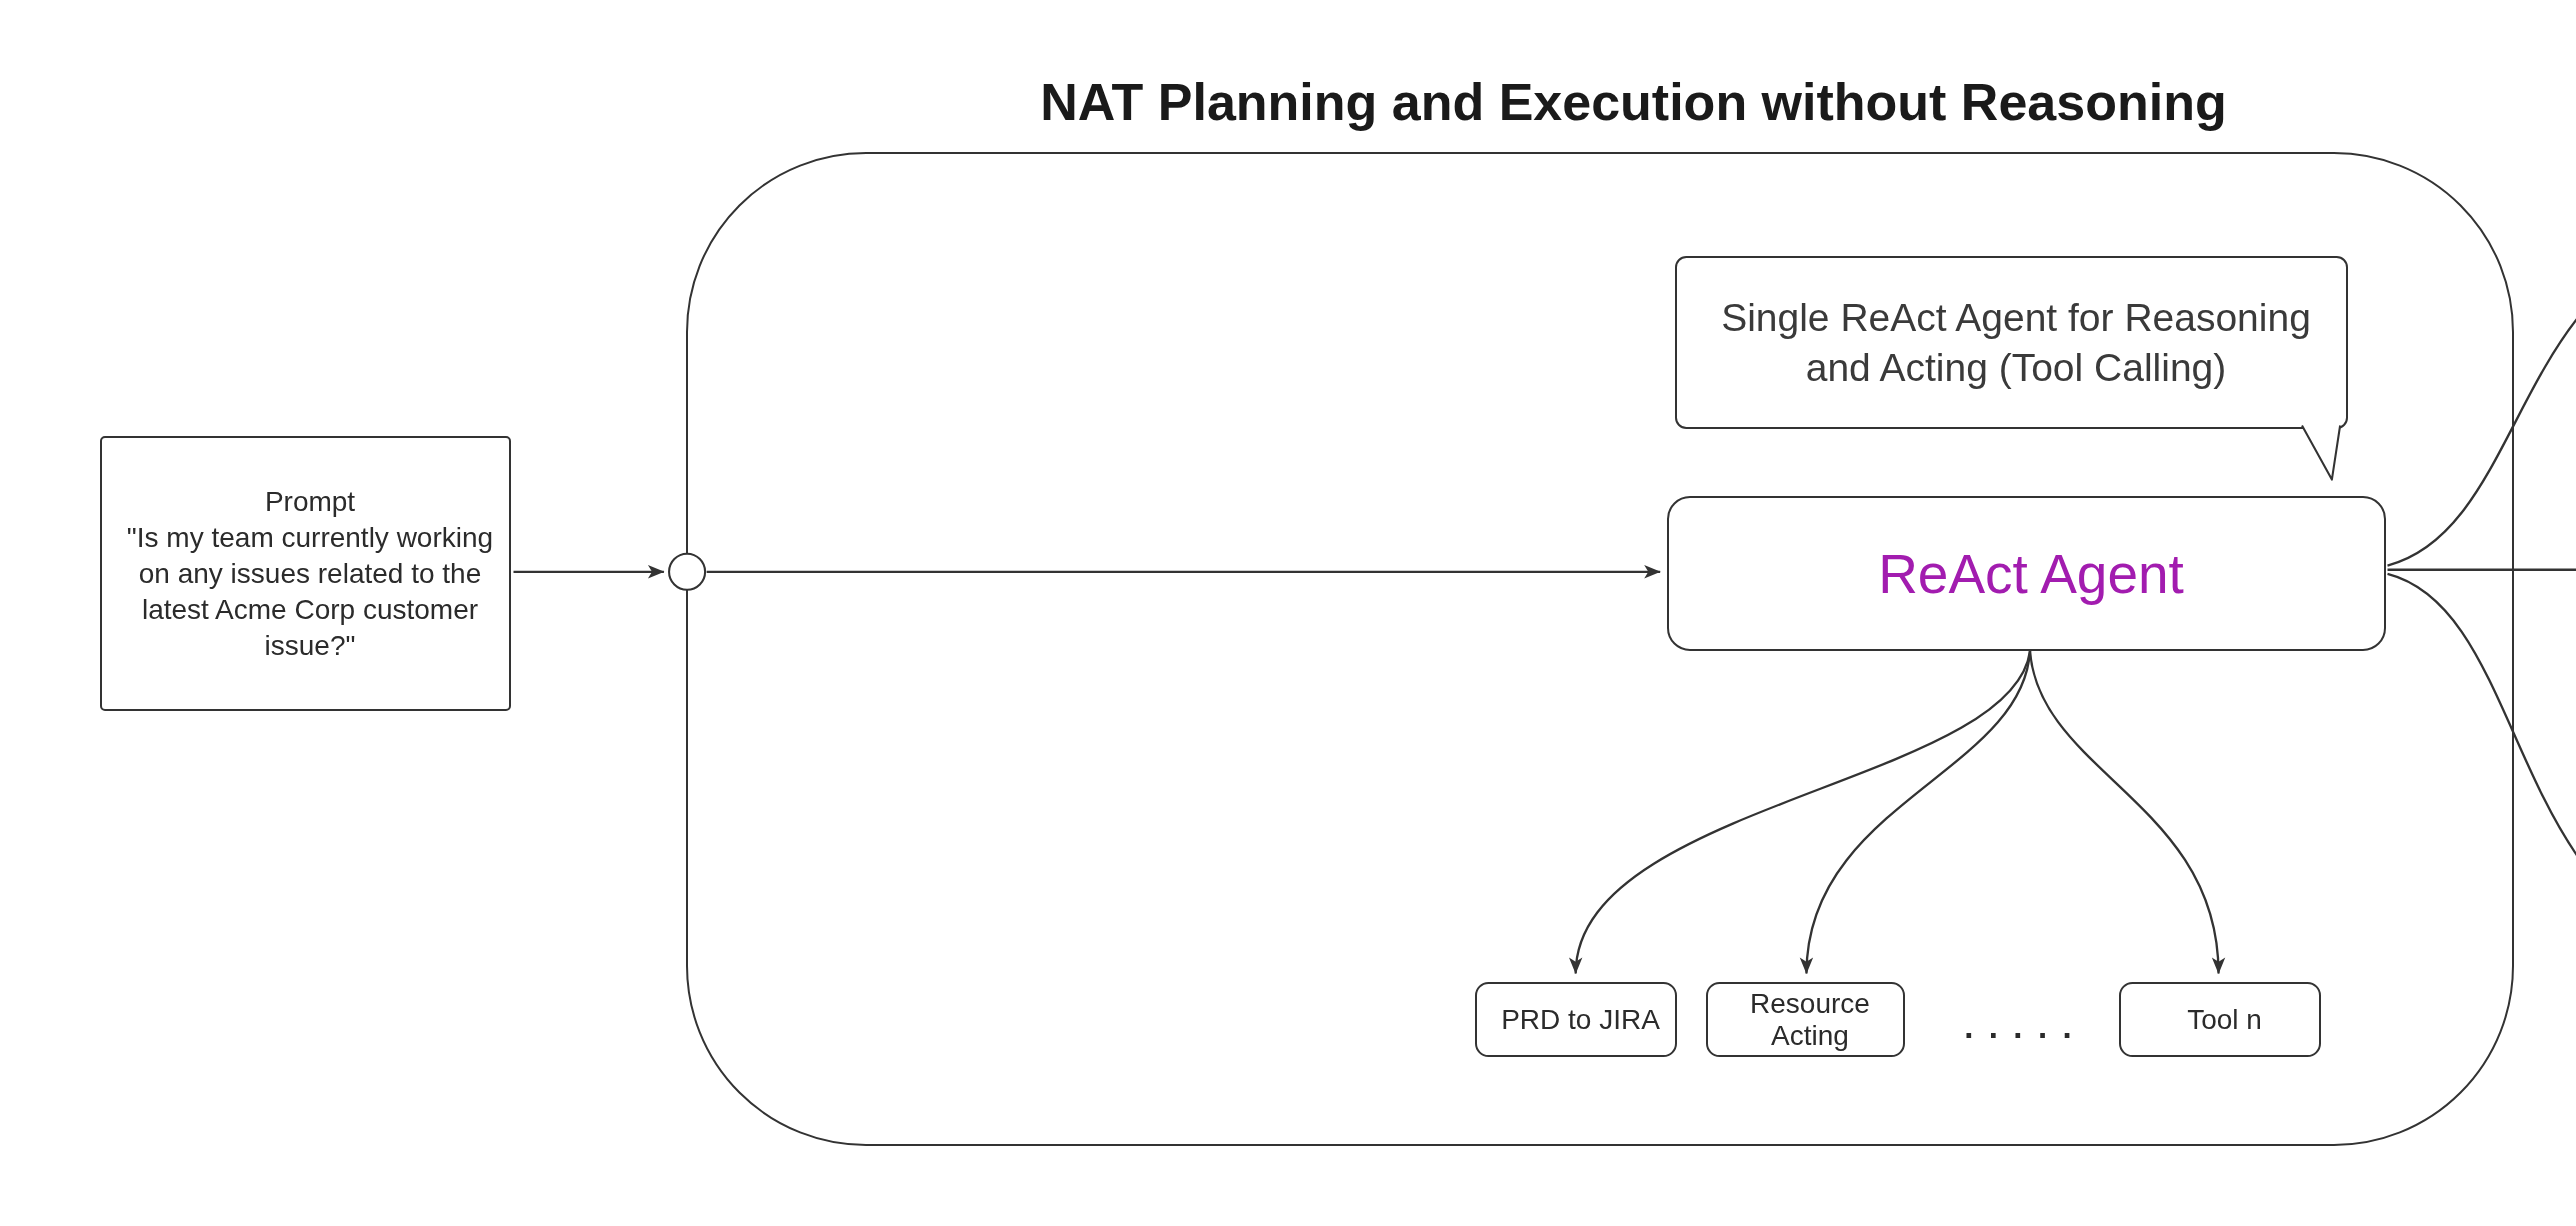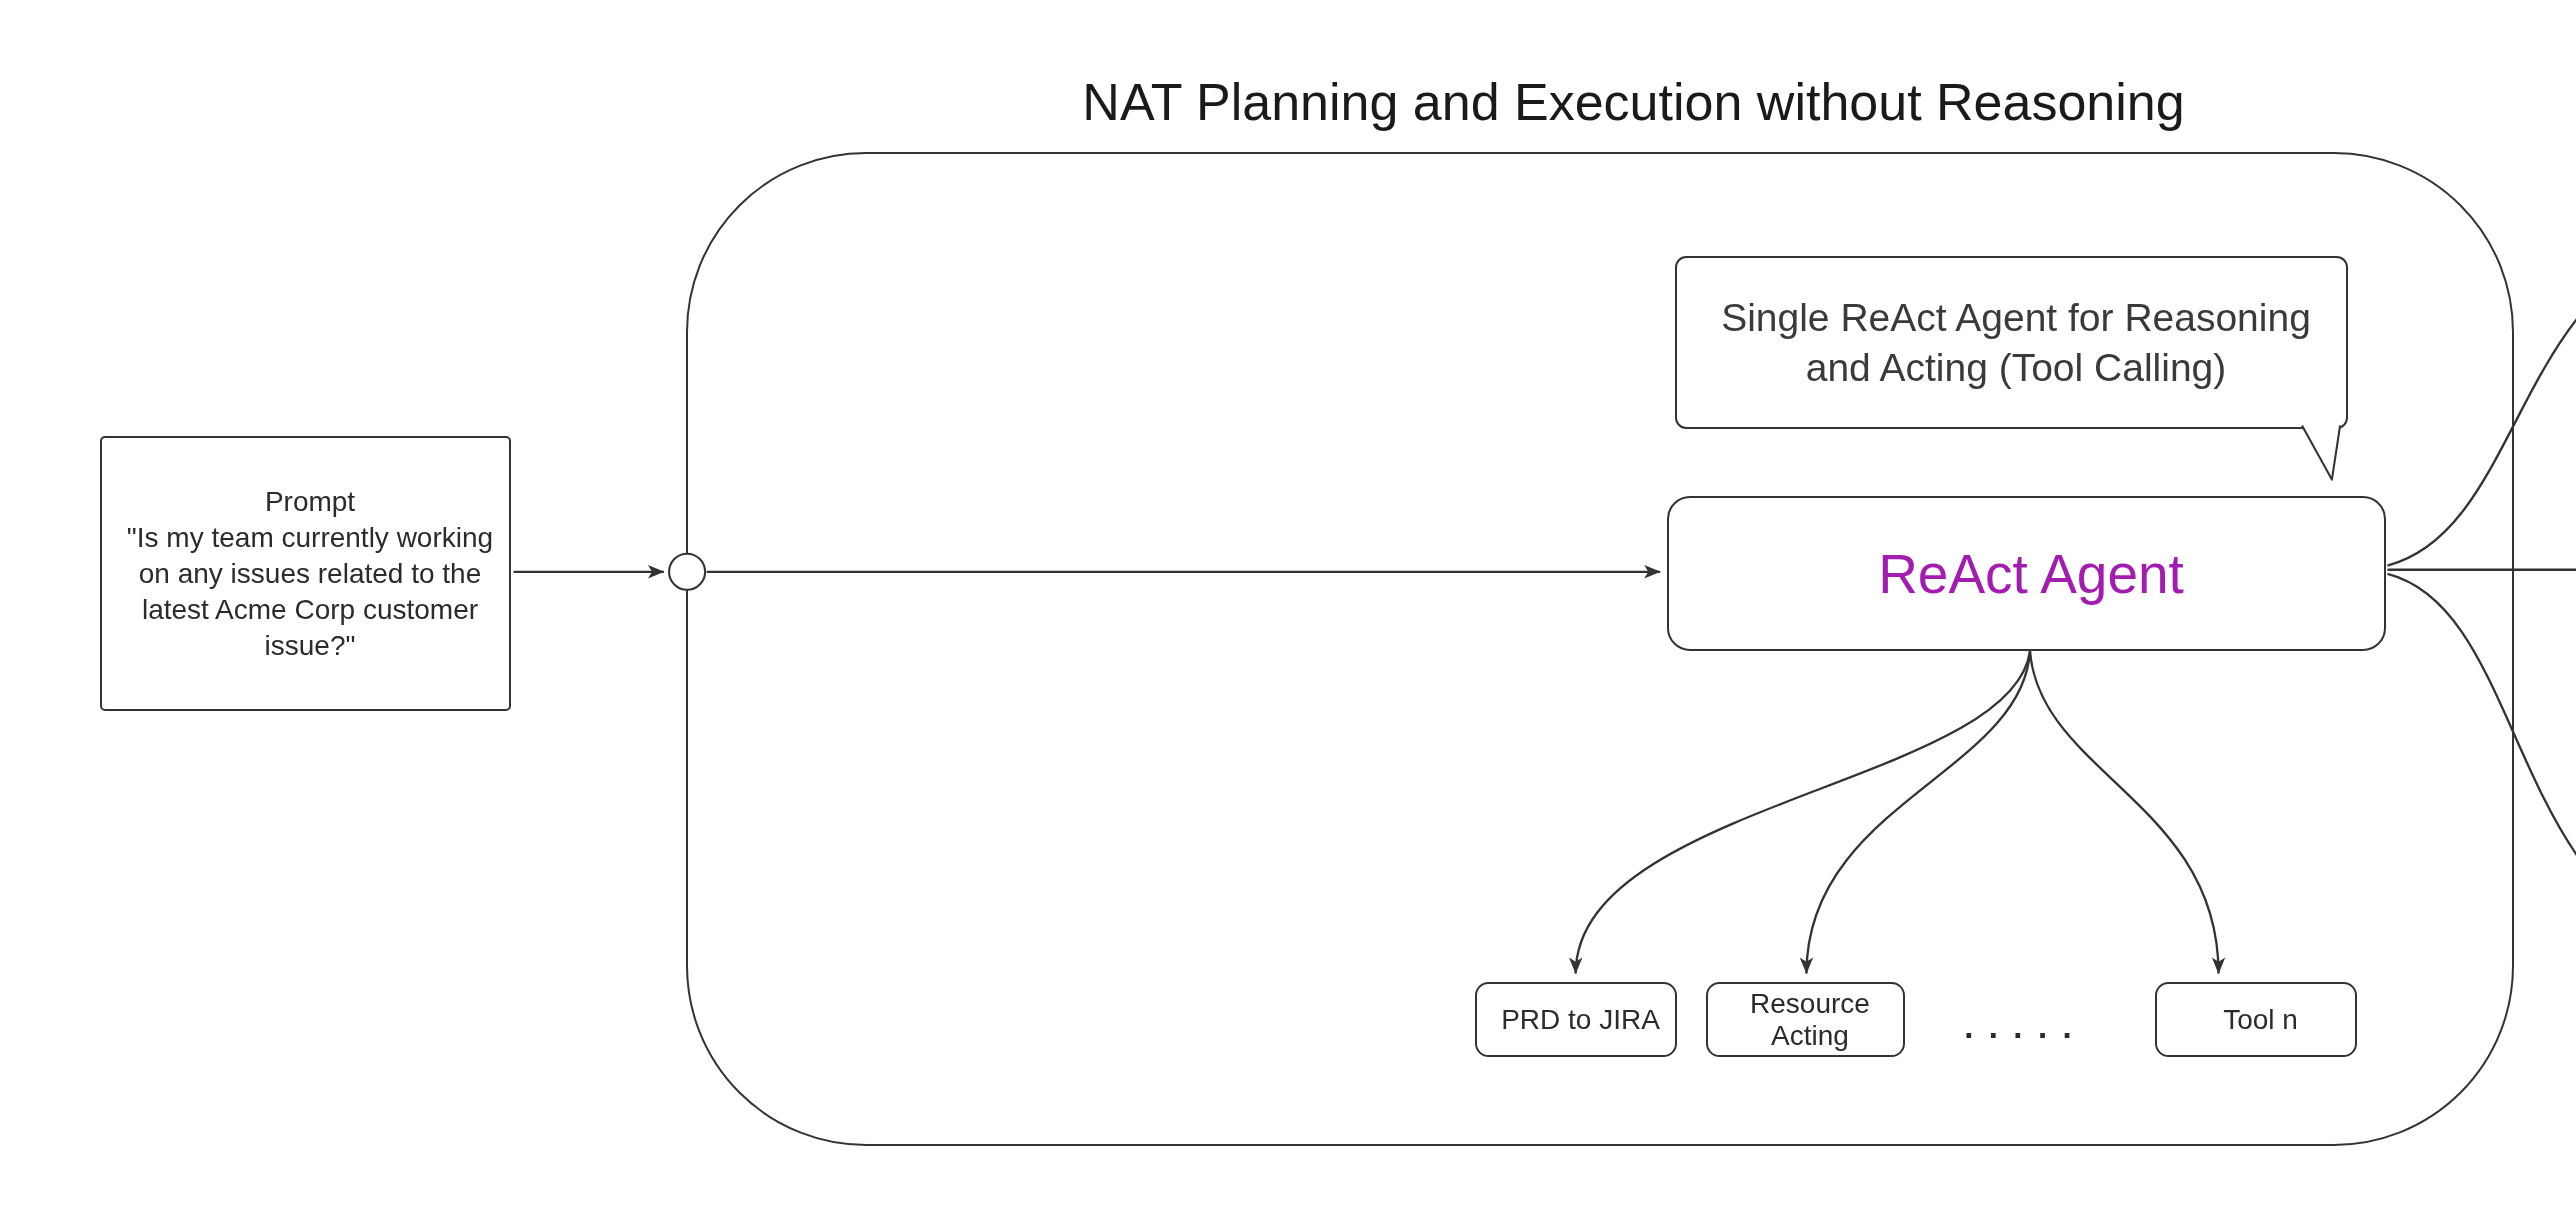--- a/index.html
+++ b/index.html
@@ -27,36 +27,37 @@
   }
   .pre { white-space: pre-line; }
   #title {
     position: absolute;
     left: 876px; top: 71px; width: 1515px;
     text-align: center;
     font-size: 52px;
     line-height: 62px;
     color: #1a1a1a;
     letter-spacing: 0px;
+    font-weight: bold;
   }
   #container-frame {
     position: absolute;
     left: 686px; top: 152px; width: 1828px; height: 994px;
     border: 2.1px solid #333333;
     border-radius: 180px;
     background: #ffffff;
     box-sizing: border-box;
   }
   #prompt-box { left: 100px; top: 436px; width: 411px; height: 275px; border-radius: 5px; font-size: 28px; line-height: 36px; }
   #callout-box { left: 1675px; top: 256px; width: 673px; height: 173px; border-radius: 11.3px; font-size: 39px; line-height: 50px; color: #3a3a3a; }
   #react-box { left: 1667px; top: 496px; width: 719px; height: 155px; border-radius: 23px; border-width: 2.6px; font-size: 55px; color: #a21caf; }
   .tool-box { top: 982px; height: 75px; border-radius: 13.4px; border-width: 2.6px; font-size: 28px; line-height: 32px; }
   #tool-prd { left: 1475px; width: 202px; justify-content: center; }
   #tool-router { left: 1706px; width: 199px; }
-  #tool-n { left: 2119px; width: 202px; margin-left: 36px; }
+  #tool-n { left: 2119px; width: 202px; }
   #tool-ellipsis {
     position: absolute; left: 1937px; top: 1002px; width: 165px; height: 49px;
     display: flex; align-items: center; justify-content: center;
     font-size: 33px; font-weight: 700; letter-spacing: 3.1px; color: #2b2b2b;
   }
   svg { display: block; }
 </style>
 </head>
 <body>
 

